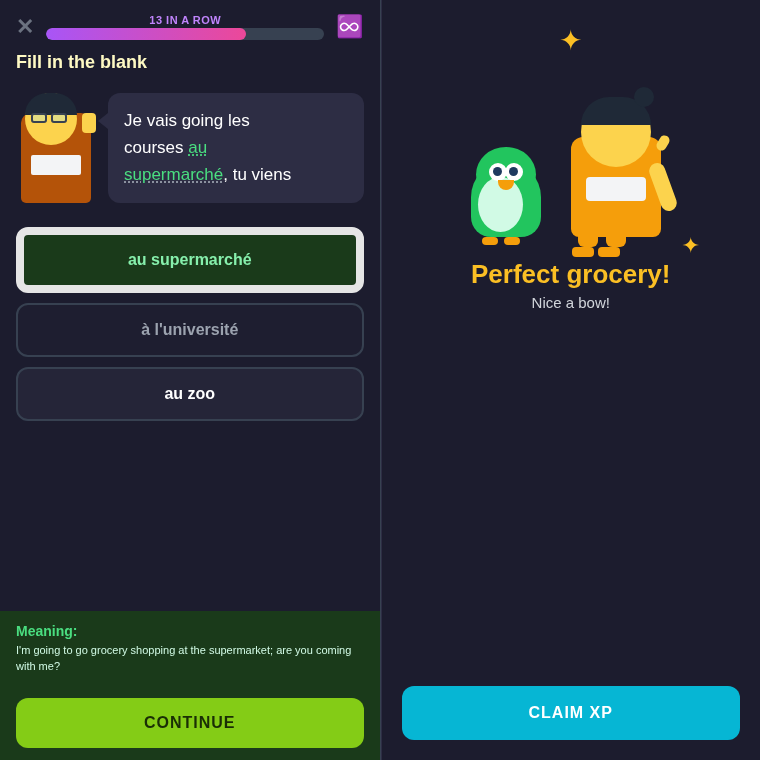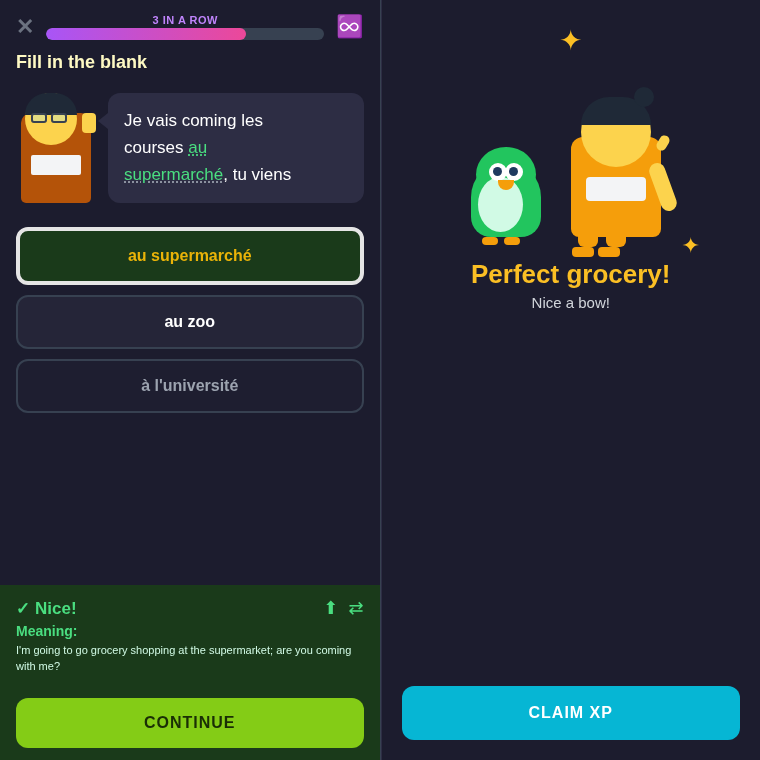--- a/index.html
+++ b/index.html
@@ -212,22 +212,22 @@
       border-radius: 12px;
       font-size: 16px;
       font-weight: 600;
       cursor: pointer;
       text-align: center;
       transition: background 0.15s;
     }
 
     .choice-btn.selected {
       background: #1a3a1a;
-      border: 4px solid #e5e5e5;
-      color: #eab308;
+      border: 8px solid #e5e5e5;
+      color: #86efac;
     }
 
     .choice-btn.normal {
       background: #252538;
       border: 2px solid #374151;
       color: #ffffff;
     }
 
     .choice-btn.partial {
       background: #1e1e30;
@@ -616,21 +616,21 @@
     }
   </style>
 </head>
 <body>
 
 <div class="left-panel">
 
   <div class="top-bar">
     <span class="close-btn">✕</span>
     <div class="progress-container">
-      <span class="streak-label">3 IN A ROW</span>
+      <span class="streak-label">13 IN A ROW</span>
       <div class="progress-bar-bg">
         <div class="progress-bar-fill" style="width: 72%"></div>
       </div>
     </div>
     <span class="heart-icon">♾️</span>
   </div>
 
   <div class="instruction-title">Fill in the blank</div>
 
   <div class="exercise-area">
@@ -642,41 +642,34 @@
       <div class="char-glasses">
         <span></span>
           <span></span>
       </div>
       <div class="char-shirt"></div>
       <div class="char-thumb"></div>
     </div>
 
     <div class="speech-bubble">
       <div class="speech-text">
-        <span>Je vais coming les</span><br>
+        <span>Je vais going les</span><br>
         <span>courses </span><span class="highlight-green">au</span><br>
         <span class="highlight-green underline-word">supermarché</span><span>, tu viens</span>
       </div>
     </div>
   </div>
 
   <div class="choices-area">
     <button class="choice-btn selected">au supermarché</button>
+    <button class="choice-btn partial">à l'université</button>
     <button class="choice-btn normal">au zoo</button>
-    <button class="choice-btn partial">à l'université</button>
   </div>
 
   <div class="feedback-bar">
-    <div class="feedback-header">
-      <div class="feedback-nice">✓ Nice!</div>
-      <div class="feedback-icons">
-        <span>⬆</span>
-        <span>⇄</span>
-      </div>
-    </div>
     <div class="meaning-label">Meaning:</div>
     <div class="meaning-text">I'm going to go grocery shopping at the supermarket; are you coming with me?</div>
     <button class="continue-btn">CONTINUE</button>
   </div>
 
 </div>
 
 <div class="divider"></div>
 
 <div class="right-panel">

